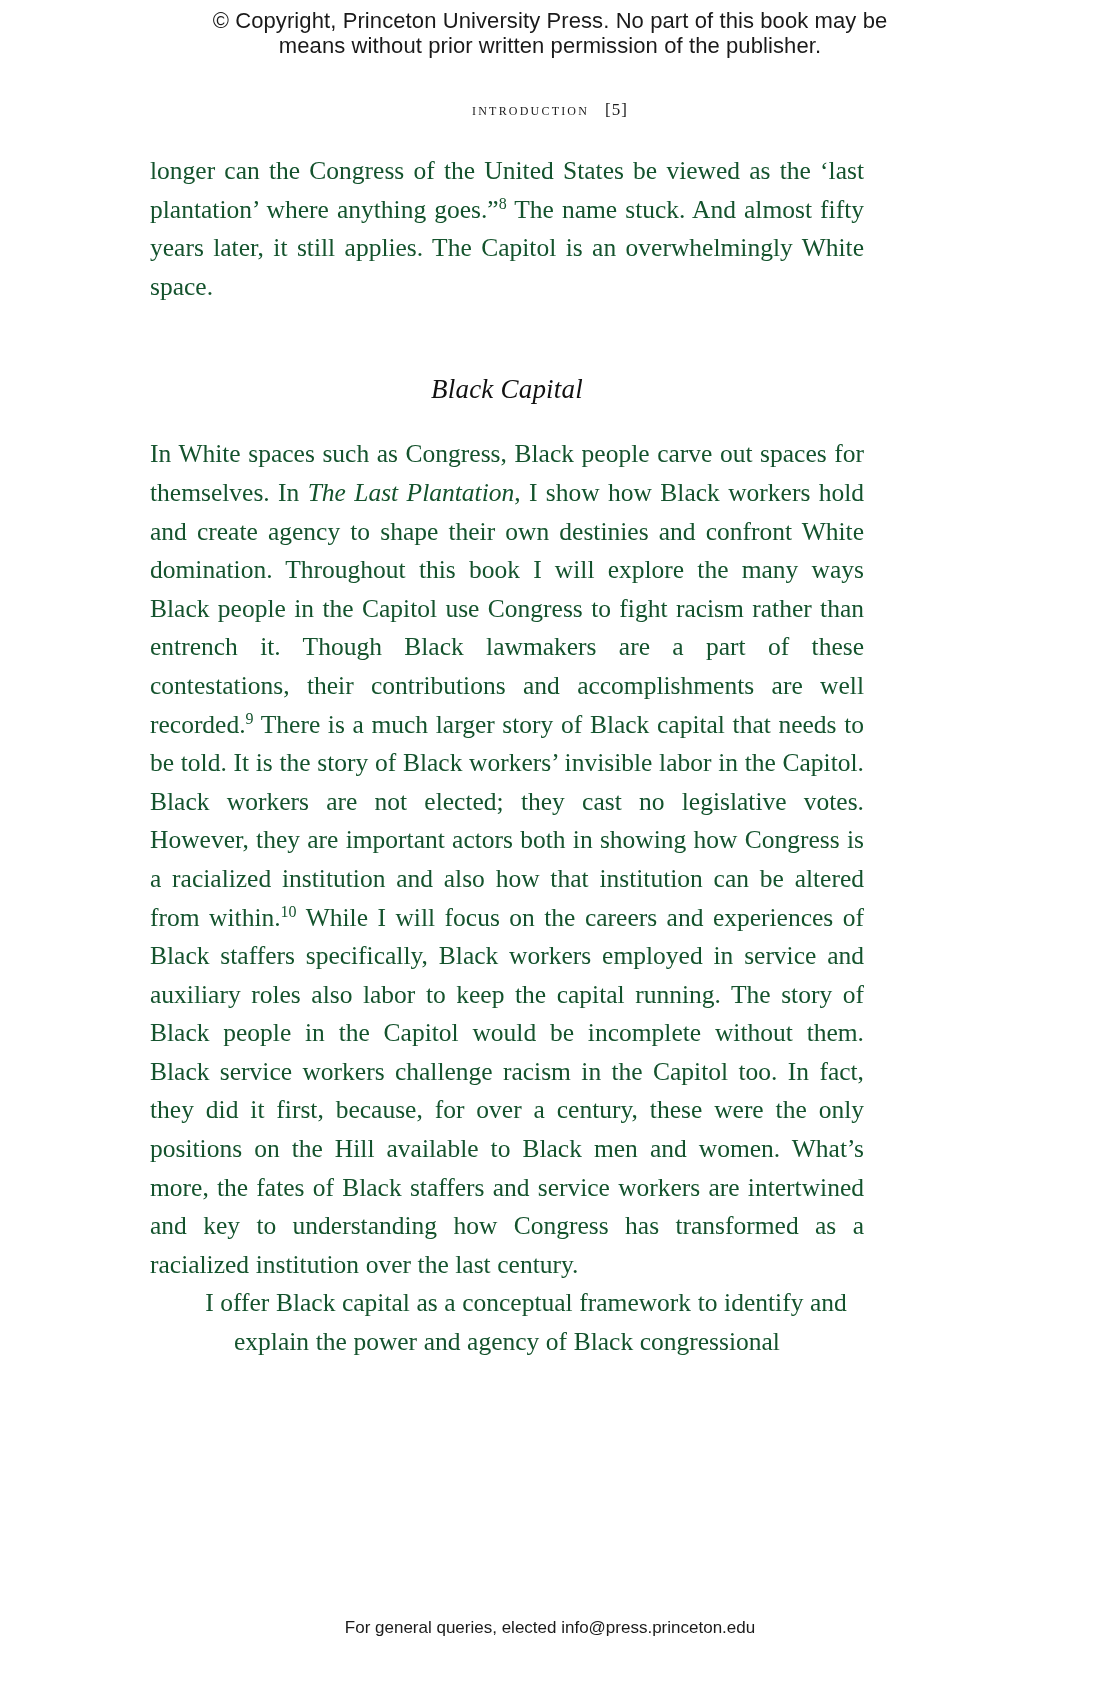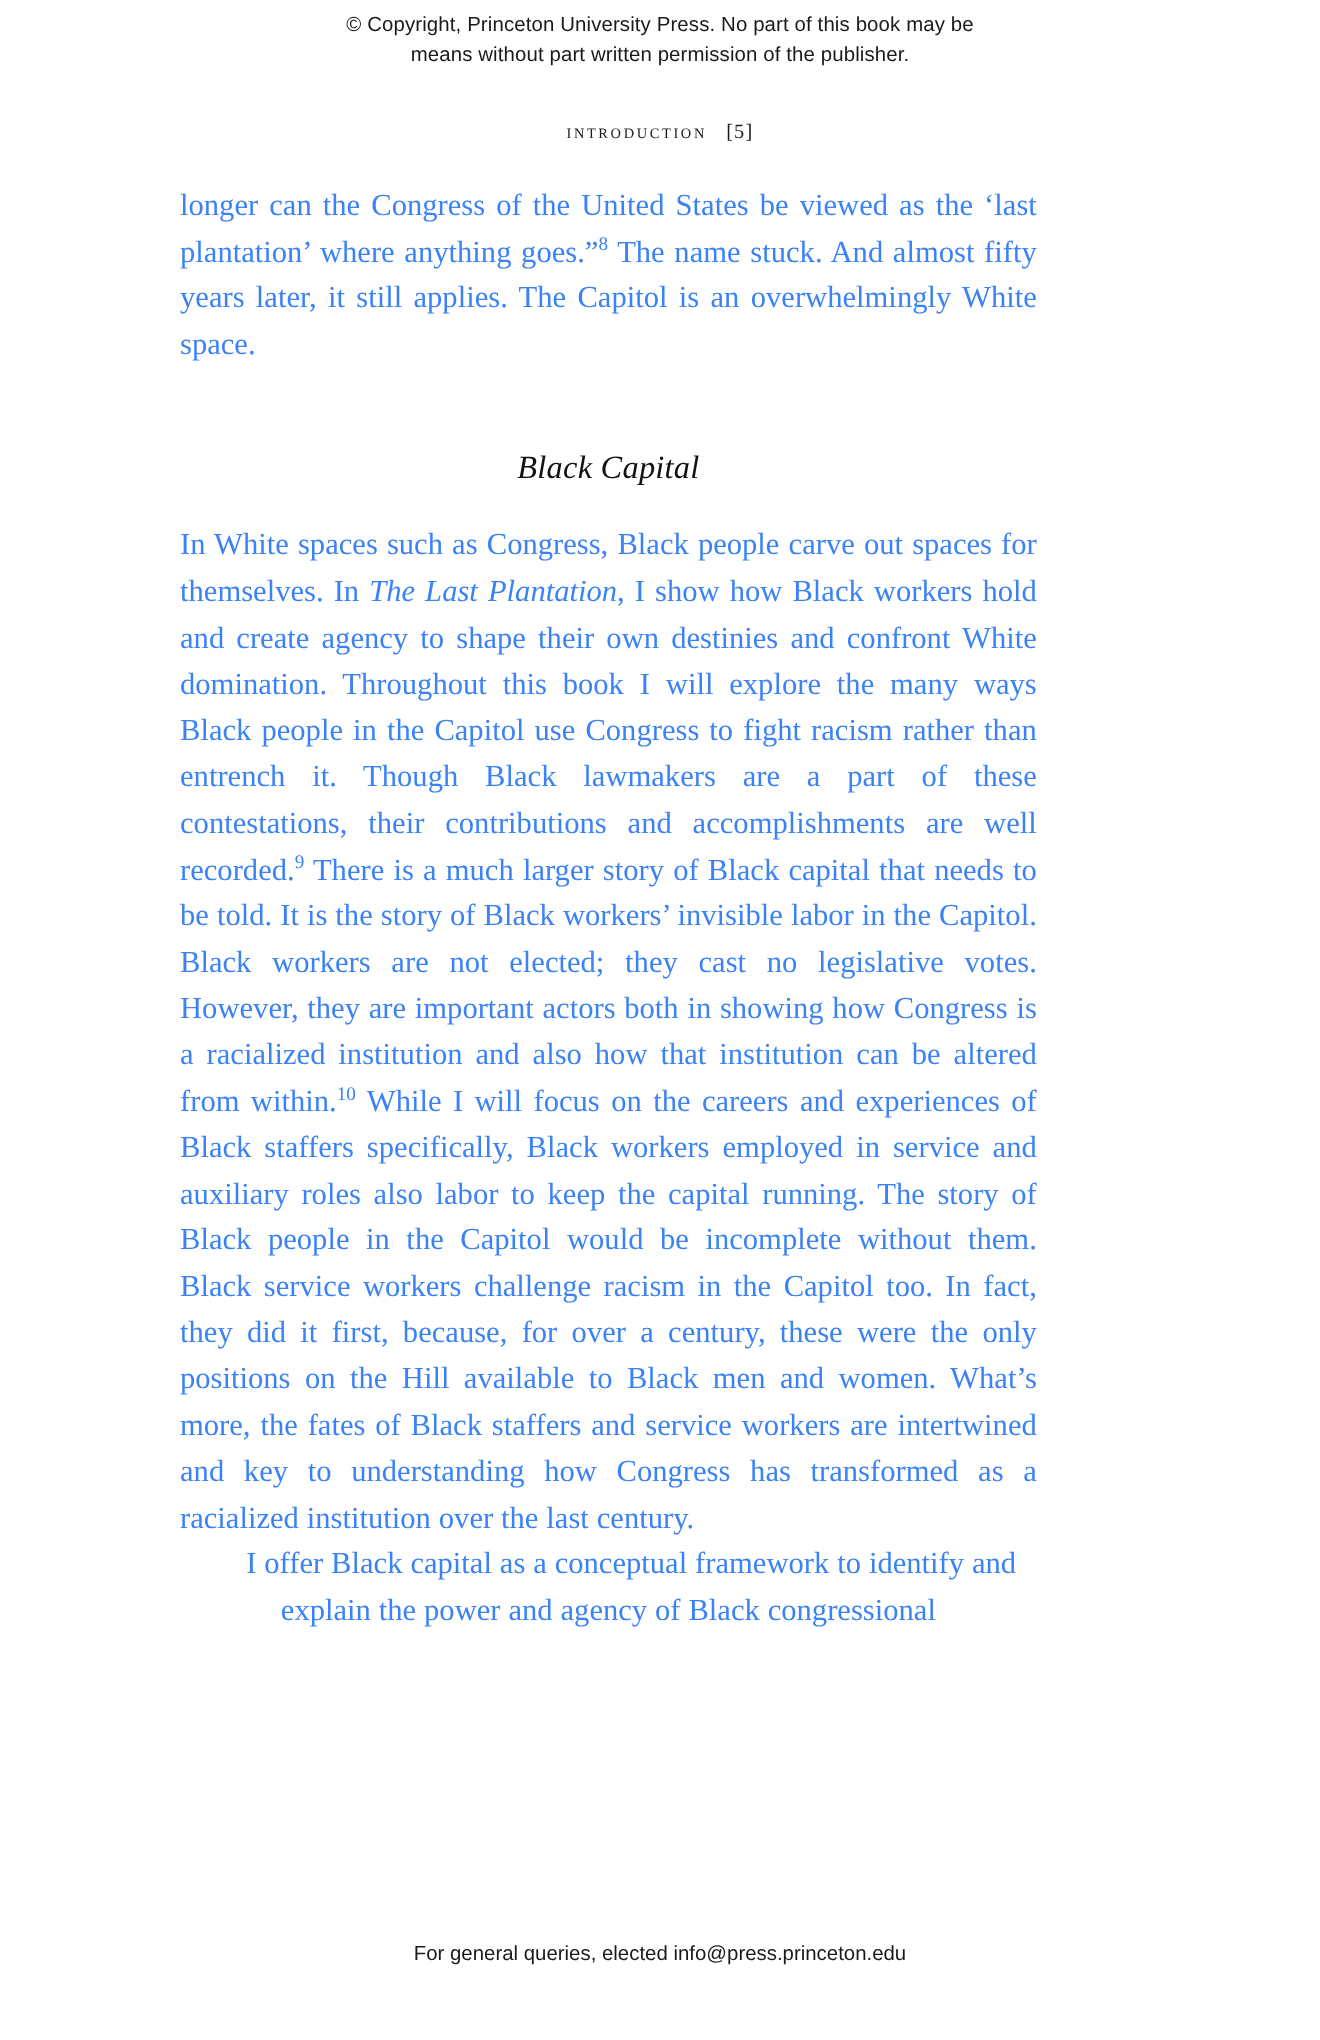--- a/index.html
+++ b/index.html
@@ -22,21 +22,21 @@
   }
 
   
   .copyright {
     position: absolute;
     top: 8px;
     left: 0;
     width: 1100px;
     text-align: center;
     font-family: "Liberation Sans", sans-serif;
-    font-size: 17px;
+    font-size: 22px;
     line-height: 25px;
     color: #1a1a1a;
     letter-spacing: 0.1px;
   }
   .copyright .cline {
     display: block;
   }
 
   
   .running-head {
@@ -67,21 +67,21 @@
     left: 150px;
     top: 152px;
     width: 714px;
   }
 
   p.para {
     margin: 0;
     font-size: 25.5px;
     line-height: 38.6px;
     text-align: justify;
-    color: #3b82f6;
+    color: #14532d;
     word-spacing: 0.2px;
   }
   p.para.first {
     text-indent: 0;
   }
   p.para.indent {
     text-indent: 38px;
   }
   p.para.nojustify {
     text-align: center;
@@ -122,21 +122,21 @@
     color: #1a1a1a;
   }
 </style>
 </head>
 <body>
 
 <div class="page">
 
   <div class="copyright">
     <span class="cline">© Copyright, Princeton University Press. No part of this book may be</span>
-    <span class="cline">means without part written permission of the publisher.</span>
+    <span class="cline">means without prior written permission of the publisher.</span>
   </div>
 
   <div class="running-head">
     <span class="rh-label">INTRODUCTION</span><span class="rh-folio">[5]</span>
   </div>
 
   <div class="textblock">
 
     <p class="para first"><span>longer can the Congress of the United States be viewed as the ‘last plantation’ where anything goes.”</span><span class="sup">8</span><span> The name stuck. And almost fifty years later, it still applies. The Capitol is an overwhelmingly White space.</span></p>
 

